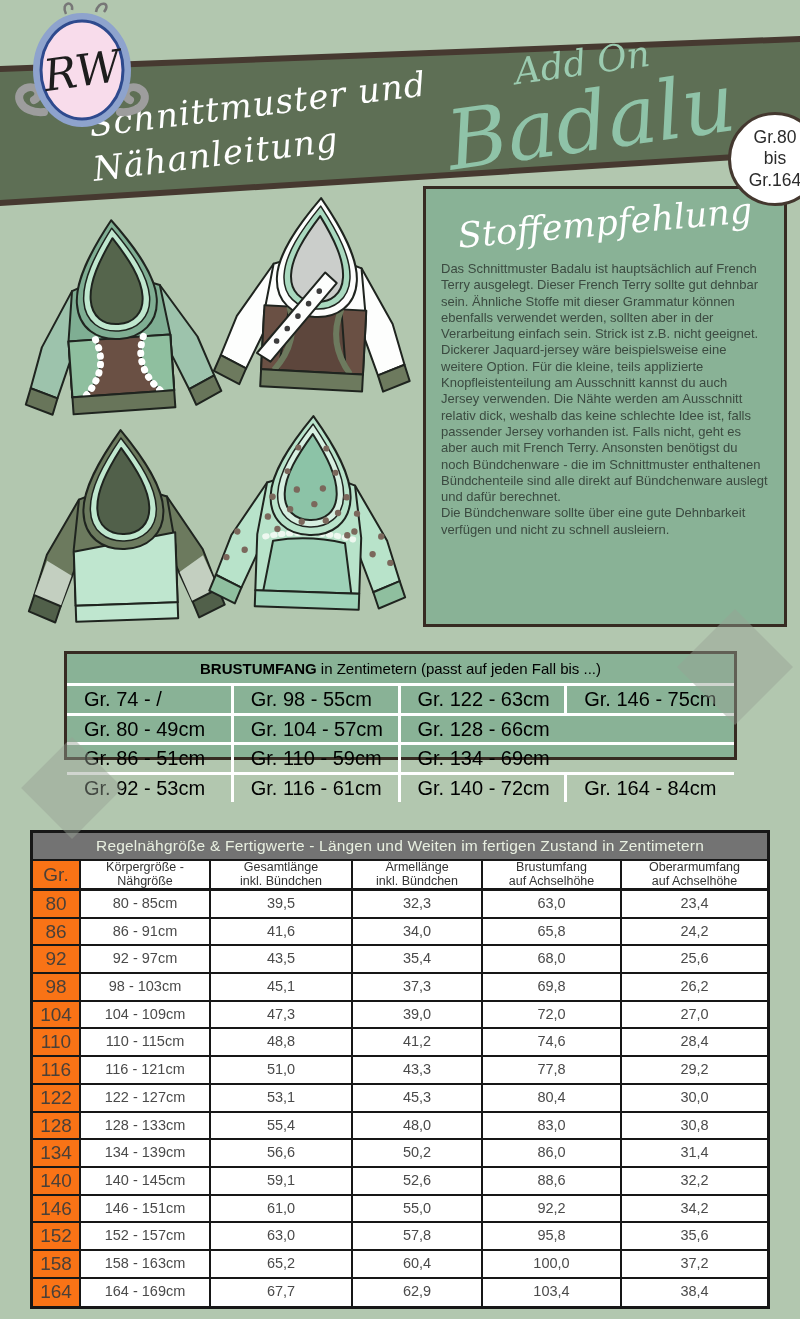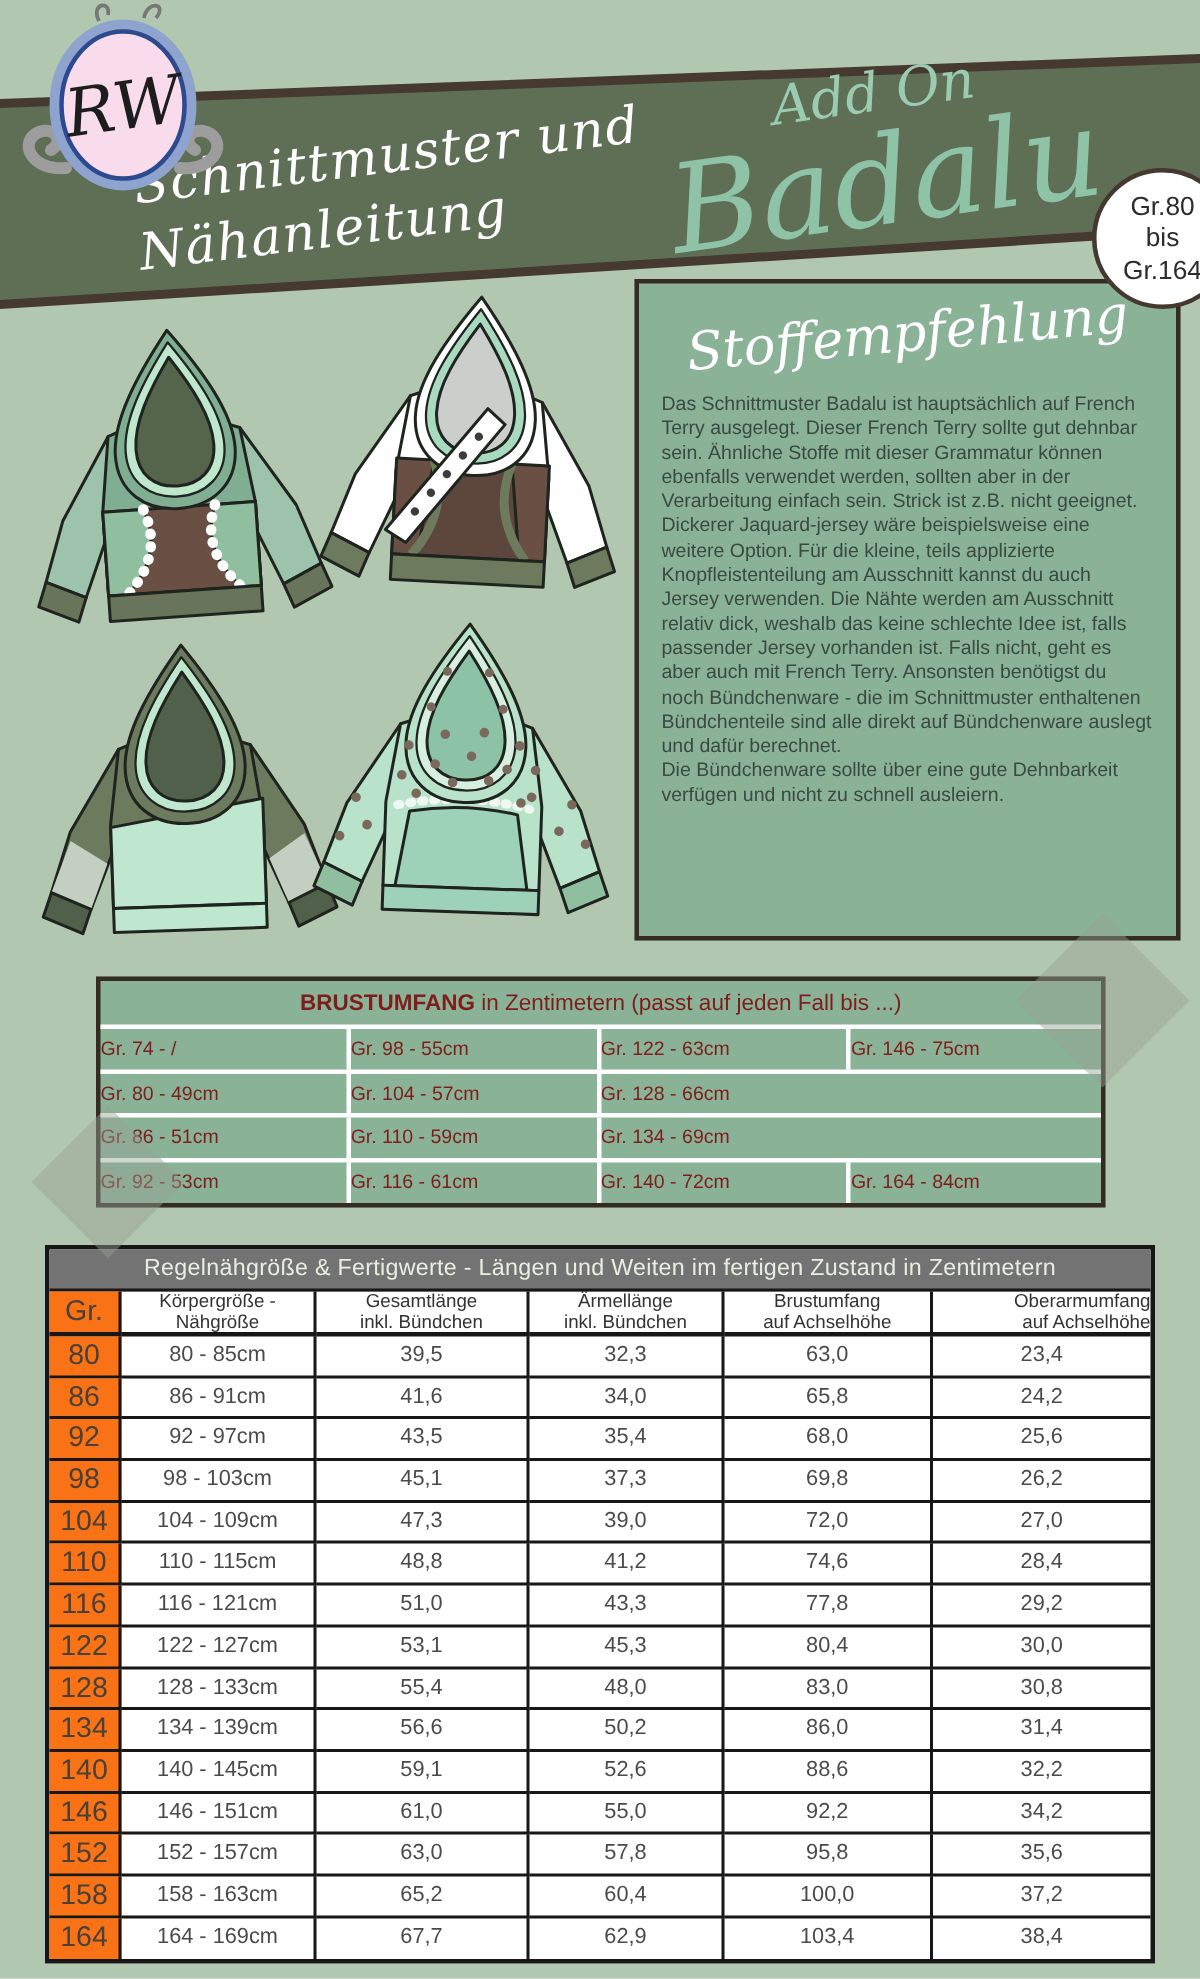--- a/index.html
+++ b/index.html
@@ -39,45 +39,45 @@
     font-size:35px; color:#ffffff; transform:rotate(-5deg);
     text-align:center; margin:10px 0 18px; white-space:nowrap;
   }
   .fabric-box p { font-size:13px; line-height:16.3px; color:#3b4a40; margin:0; }
   
   .wm { position:absolute; background:#97a294; opacity:0.45; transform:rotate(45deg); z-index:4; pointer-events:none; }
   .wm-a { left:694px; top:626px; width:82px; height:82px; }
   .wm-b { left:36px;  top:752px; width:72px; height:72px; }
   
   .chest-table {
-    position:absolute; left:64px; top:651px; width:673px; height:154px;
+    position:absolute; left:64px; top:651px; width:673px; height:109px;
     background:#89b296; border:3px solid #362b22; z-index:3; box-sizing:border-box;
-    color:#7f1d1d;
+    color:#000000;
   }
   .chest-title { height:29px; line-height:29px; text-align:center; font-size:15px; border-bottom:3px solid #ffffff; }
   .chest-row { display:grid; grid-template-columns:repeat(4,1fr); border-bottom:3px solid #ffffff; }
   .chest-row:last-child { border-bottom:none; }
-  .chest-cell { height:26.7px; line-height:26.7px; font-size:13px; border-right:3px solid #ffffff; overflow:hidden; }
+  .chest-cell { height:26.7px; line-height:26.7px; padding-left:17px; font-size:20px; border-right:3px solid #ffffff; overflow:hidden; }
   .chest-cell:last-child { border-right:none; }
   
   .size-table {
     position:absolute; left:30px; top:830px; width:740px;
     background:#ffffff; border:3px solid #171717; z-index:3; box-sizing:border-box;
   }
   .mt-title {
     height:26px; line-height:26px; text-align:center; font-size:15.5px;
     background:#737373; color:#e8efe0; border-bottom:2px solid #171717; letter-spacing:0.2px;
   }
   .mt-header, .mt-row { display:grid; grid-template-columns:48px 130px 142px 130px 139px 145px; }
   .mt-hcell {
     height:30px; display:flex; flex-direction:column; align-items:center; justify-content:center;
     font-size:12.5px; line-height:13.5px; color:#333333;
     border-right:2px solid #171717; border-bottom:3px solid #171717; box-sizing:border-box;
   }
-  .mt-hcell:last-child { border-right:none;align-items:flex-end; }
+  .mt-hcell:last-child { border-right:none; }
   .mt-cell {
     height:27.7px; line-height:25.7px; text-align:center; font-size:14.5px; color:#4a4a4a;
     border-right:2px solid #171717; border-bottom:2px solid #171717; box-sizing:border-box;
   }
   .mt-cell:last-child { border-right:none; }
   .mt-row:last-child .mt-cell { border-bottom:none; }
   .gr { background:#f97316; color:#4a4038; font-size:19px;align-items:center; }
 </style>
 </head>
 <body>

